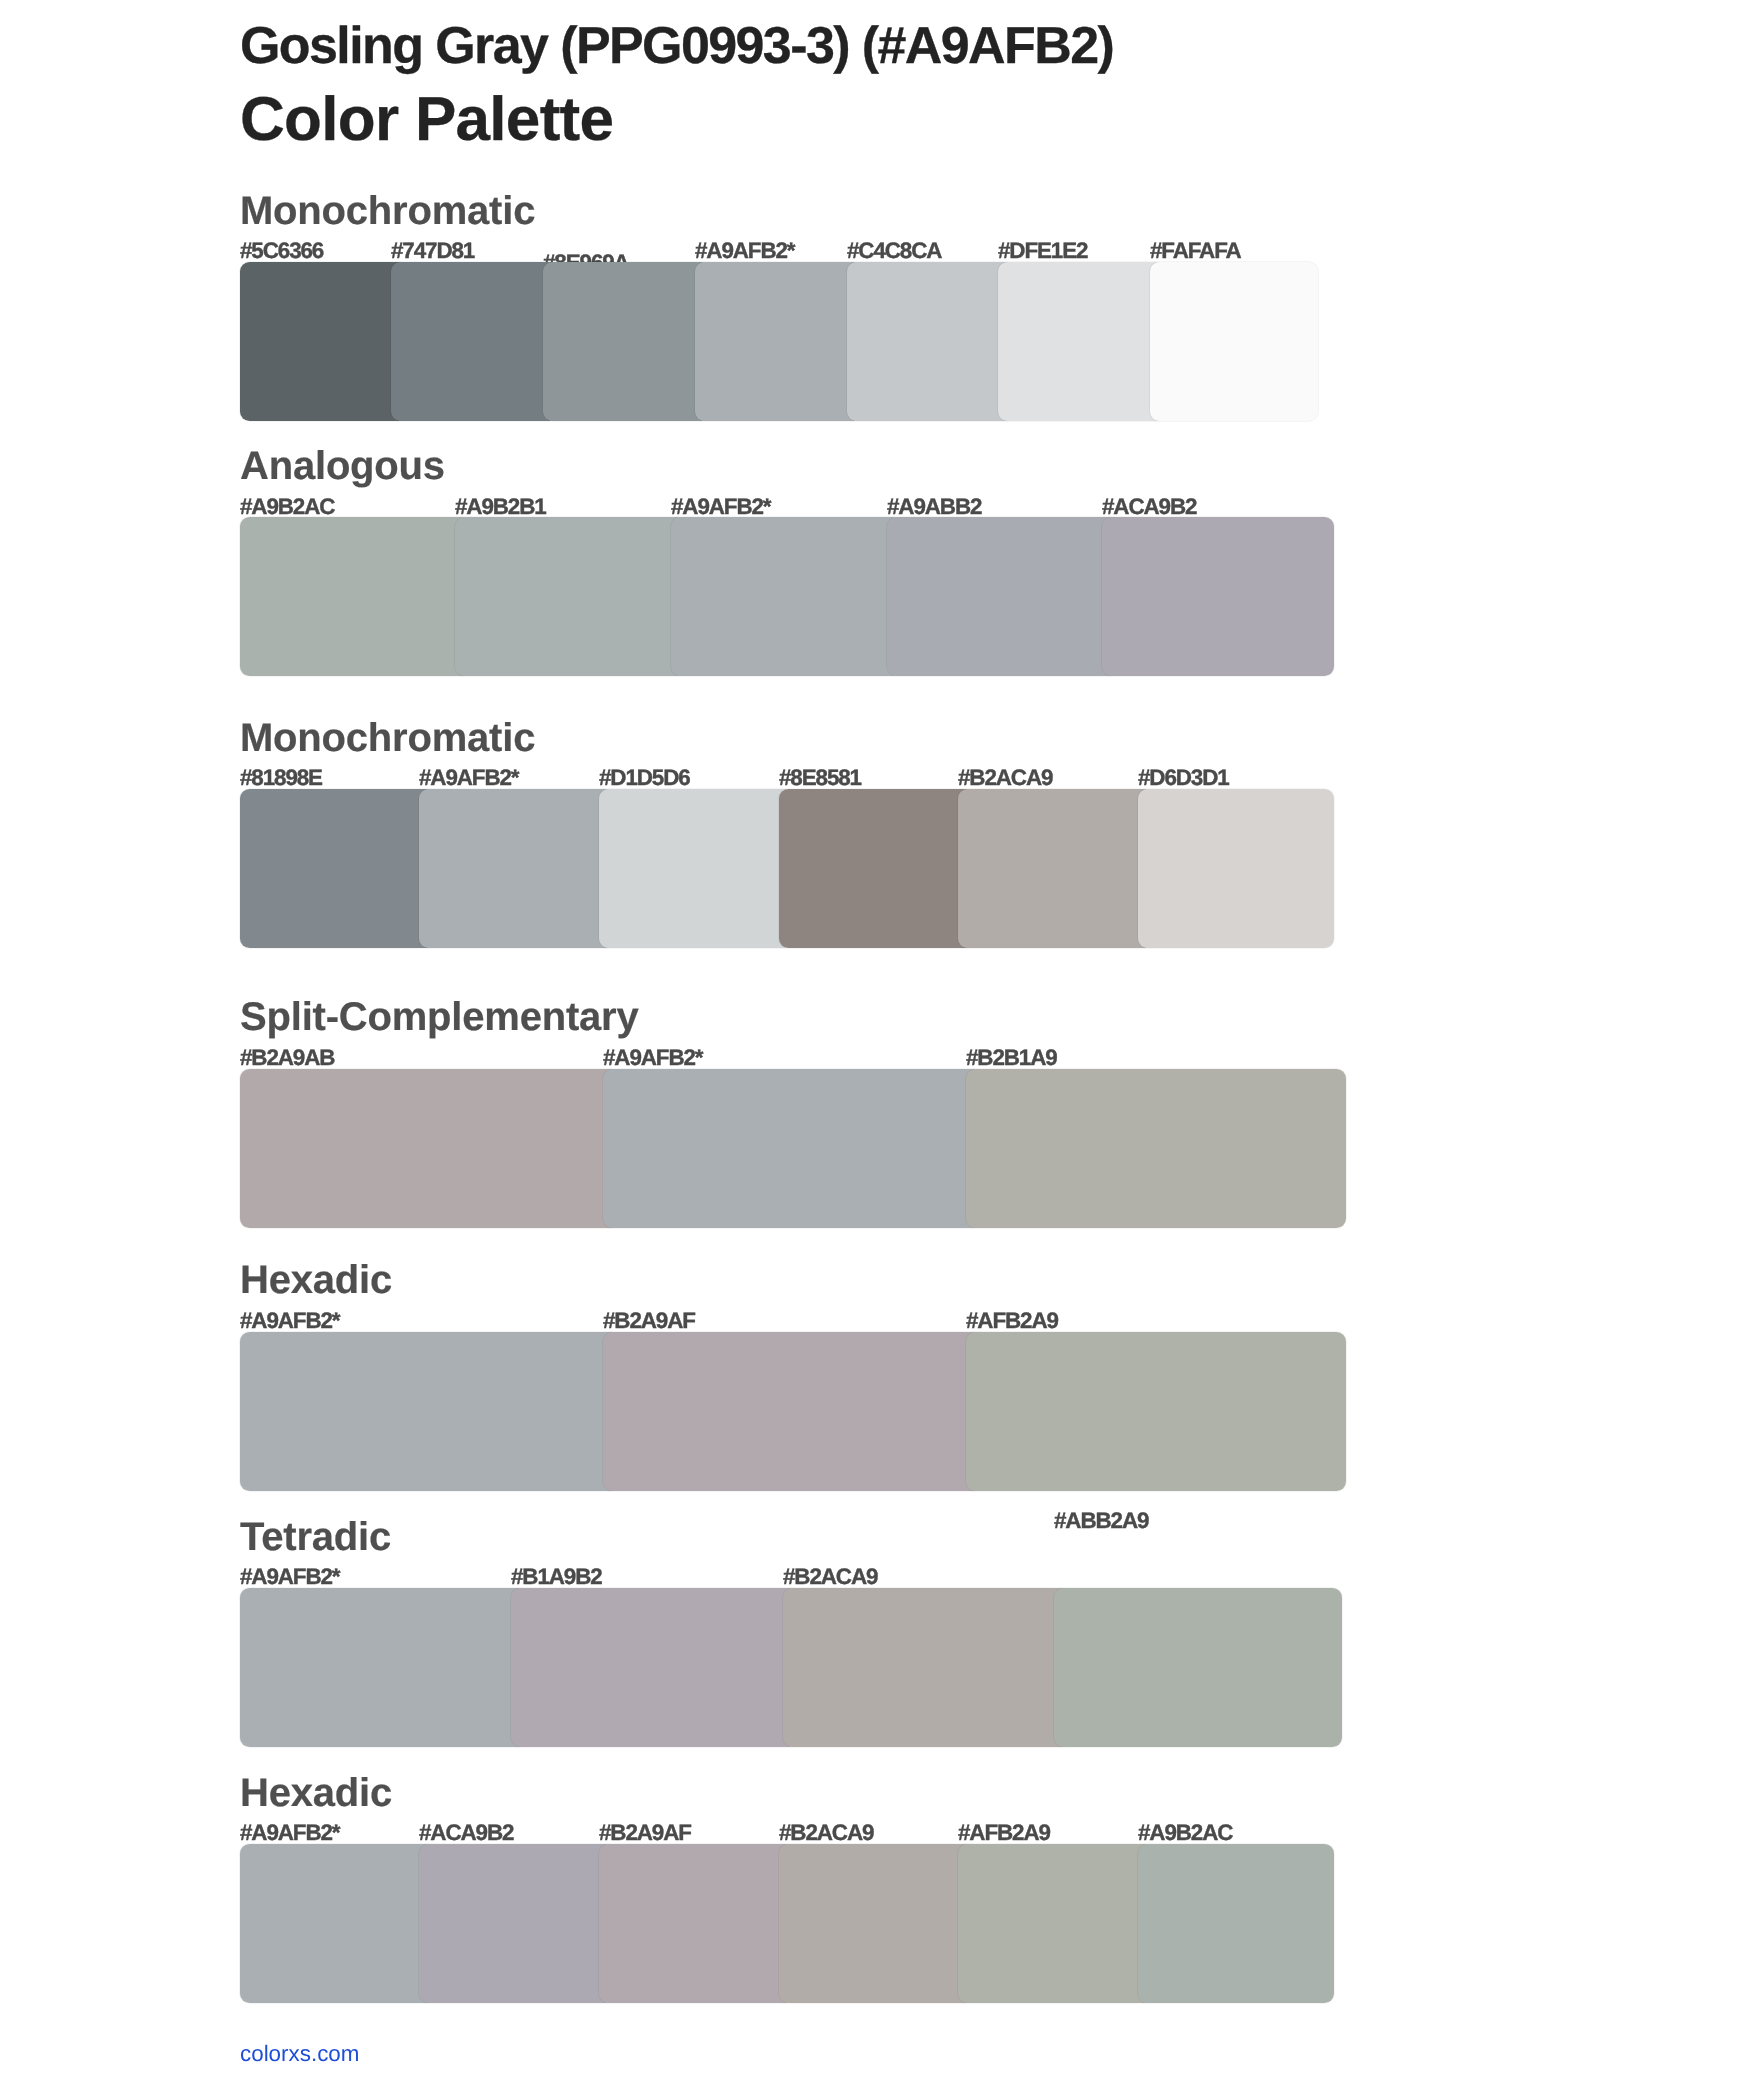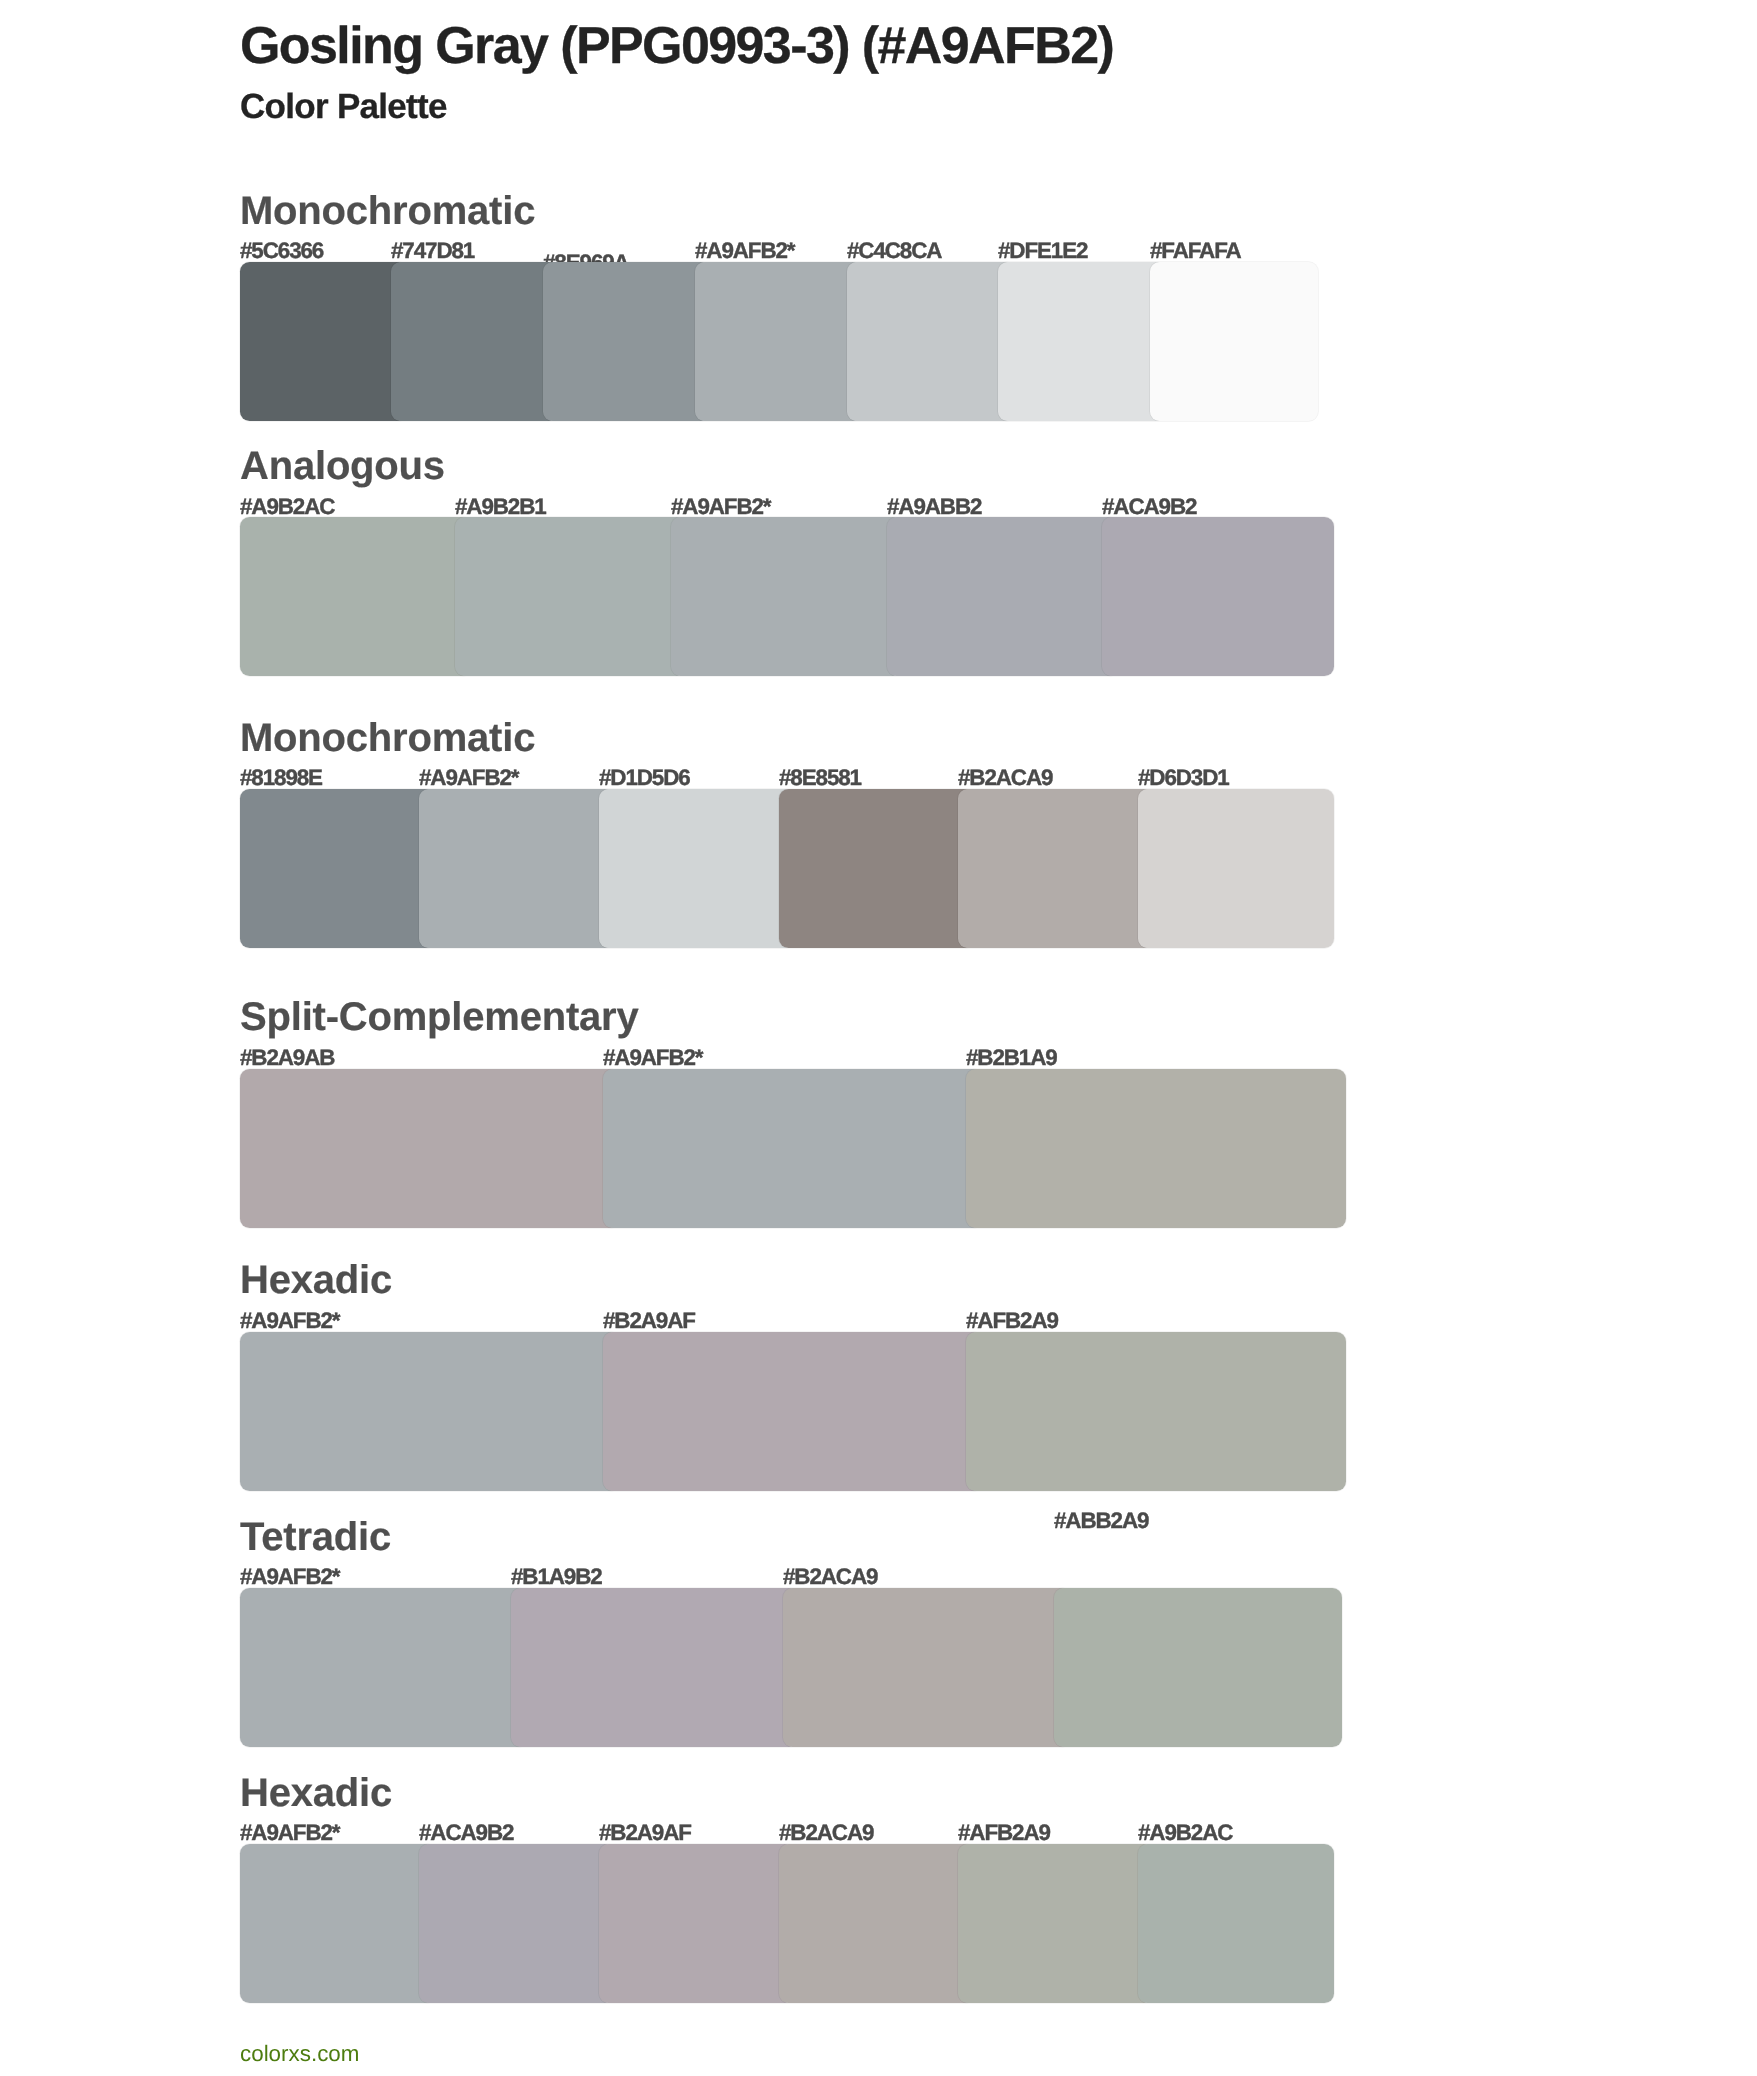--- a/index.html
+++ b/index.html
@@ -20,21 +20,21 @@
   .title, .subtitle, .sec-head, .sw-label, .footer { transform:translateZ(0); }
 
   .title {
     position:absolute; left:240px; top:20.4px;
     font-size:52px; font-weight:700; color:#232323;
     -webkit-text-stroke:0.3px #232323;
     letter-spacing:-1.6px; line-height:1; white-space:nowrap;
   }
   .subtitle {
     position:absolute; left:240px; top:89px;
-    font-size:35px; font-weight:700; color:#232323;
+    font-size:62px; font-weight:700; color:#232323;
     -webkit-text-stroke:0.3px #232323;
     letter-spacing:-0.7px; line-height:1; white-space:nowrap;
   }
   .sec-head {
     position:absolute;
     font-size:40px; font-weight:700; color:#4f4f4f;
     -webkit-text-stroke:0.2px #4f4f4f;
     letter-spacing:-0.2px; line-height:1; white-space:nowrap;
   }
   .sw-label {
@@ -43,21 +43,21 @@
     -webkit-text-stroke:0.4px #4a4a4a;
     letter-spacing:-1.1px; line-height:1; white-space:nowrap;
   }
   .swatch {
     position:absolute;
     border-radius:9.6px;
     box-shadow:0 0 0 0.8px rgba(0,0,0,0.06);
   }
   .footer {
     position:absolute; left:240px; top:2043px;
-    font-size:22.4px; font-weight:400; color:#4d7c0f;
+    font-size:22.4px; font-weight:400; color:#1d4ed8;
     line-height:1; white-space:nowrap;
   }
 </style>
 </head>
 <body>
 
 <div id="page">
 
   <h1 class="title">Gosling Gray (PPG0993-3) (#A9AFB2)</h1>
   <h2 class="subtitle">Color Palette</h2>

